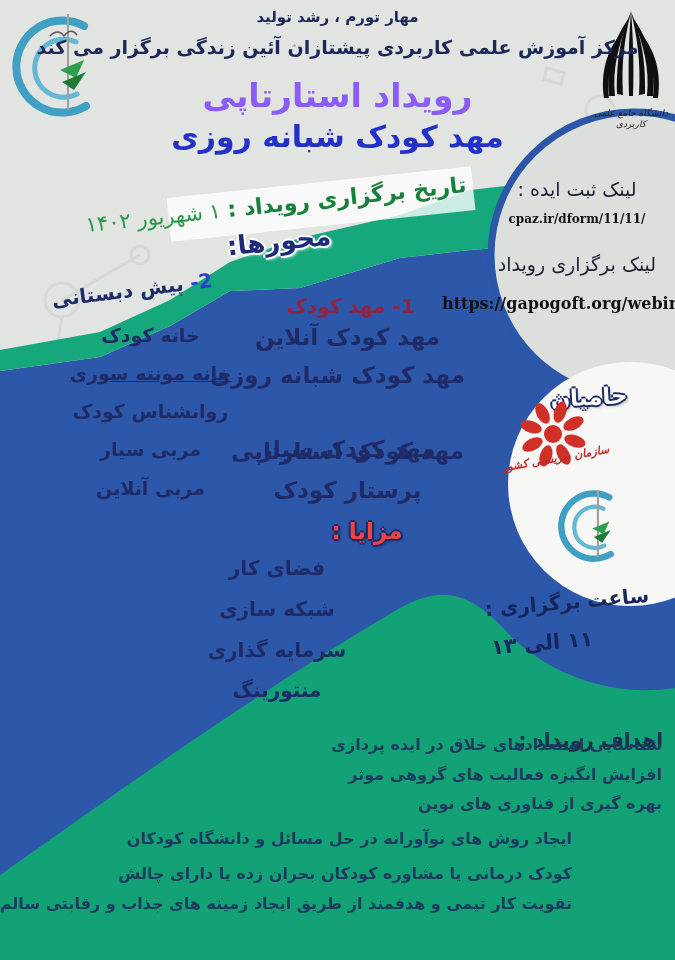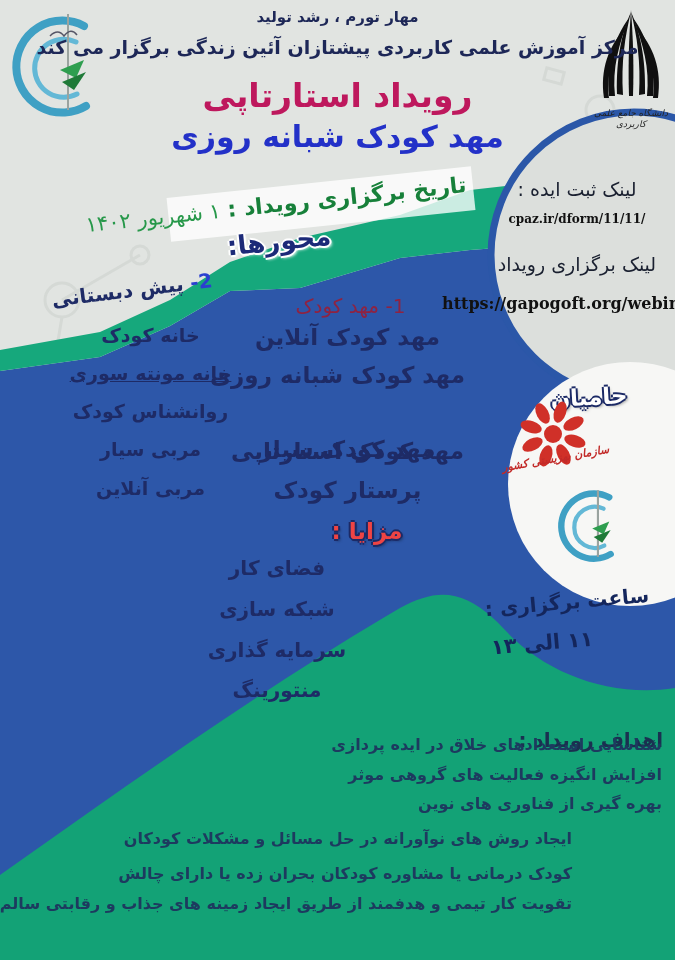--- a/index.html
+++ b/index.html
@@ -8,32 +8,32 @@
     direction:rtl;font-family:"DejaVu Sans",sans-serif;color:#1e2b66;
   }
   .abs{position:absolute;}
   .ctr{text-align:center;}
   .nowrap{white-space:nowrap;}
   .navy{color:#1e2b66;}
   svg{display:block;}
 
   .slogan{top:8px;left:0;width:675px;font-size:15px;font-weight:bold;color:#1d2757;}
   .organizer{top:36px;left:0;width:675px;font-size:19px;font-weight:bold;color:#1d2757;}
-  .title1{top:76px;left:0;width:675px;font-size:33px;font-weight:bold;color:#be185d;}
+  .title1{top:76px;left:0;width:675px;font-size:33px;font-weight:bold;color:#8b5cf6;}
   .title2{top:119px;left:0;width:675px;font-size:30px;font-weight:bold;color:#2331c8;}
 
   .date-hilite{left:168px;top:182px;width:306px;height:44px;background:rgba(255,255,255,.78);transform:rotate(-6deg);}
   .date-line{left:6px;top:192px;width:540px;transform:rotate(-6deg);font-size:22px;}
   .date-label{font-weight:bold;color:#17803a;}
   .date-value{color:#27984a;font-size:21px;}
 
   .mehvarha{left:214px;top:226px;width:130px;font-size:26px;font-weight:bold;color:#1c2a78;transform:rotate(-6deg);
     text-shadow:-2px 0 0 #fff,2px 0 0 #fff,0 -2px 0 #fff,0 2px 0 #fff,2px 2px 3px rgba(255,255,255,.9);}
 
-  .g1-title{left:258px;top:294px;width:185px;font-size:20px;font-weight:normal;color:#8e2342;}
+  .g1-title{left:258px;top:294px;width:185px;font-size:20px;font-weight:bold;color:#8e2342;}
   .g1-item{left:230px;width:235px;font-size:23px;font-weight:bold;color:#1e2b66;}
   .g2-title{left:18px;top:278px;width:228px;font-size:20px;font-weight:bold;transform:rotate(-7deg);}
   .g2-num{color:#2b3fd0;}
   .g2-item{left:38px;width:225px;font-size:19px;font-weight:bold;color:#1e2b66;}
 
   .mazaya{left:312px;top:518px;width:110px;font-size:23px;font-weight:bold;color:#ef4444;
     text-shadow:-2px 0 0 #1c2a66,2px 0 0 #1c2a66,0 -2px 0 #1c2a66,0 2px 0 #1c2a66,2px 2px 3px rgba(0,0,0,.35);}
   .benefit{left:172px;width:210px;font-size:20px;font-weight:bold;color:#1e2b66;}
 
   .hamiyan{left:524px;top:384px;width:130px;font-size:23px;font-weight:bold;color:#ffffff;transform:rotate(-3deg);
@@ -180,17 +180,17 @@
     <path d="M58,72 L82,62 L70,80 Z" fill="#1f7a38"></path>
   </svg>
 
   <div class="abs ctr nowrap saat-label">ساعت برگزاری :</div>
   <div class="abs ctr nowrap saat-value">۱۱ الی ۱۳</div>
 
   <div class="abs nowrap goals-h">اهداف رویداد :</div>
   <div class="abs nowrap goal-line goal-a gl0">شناسایی استعدادهای خلاق در ایده پردازی</div>
   <div class="abs nowrap goal-line goal-a gl1">افزایش انگیزه فعالیت های گروهی موثر</div>
   <div class="abs nowrap goal-line goal-a gl2">بهره گیری از فناوری های نوین</div>
-  <div class="abs nowrap goal-line goal-b gl3">ایجاد روش های نوآورانه در حل مسائل و مشکلات کودکان</div>
+  <div class="abs nowrap goal-line goal-b gl3">ایجاد روش های نوآورانه در حل مسائل و دانشگاه کودکان</div>
   <div class="abs nowrap goal-line goal-b gl4">کودک درمانی یا مشاوره کودکان بحران زده یا دارای چالش</div>
   <div class="abs nowrap goal-line goal-b gl5">تقویت کار تیمی و هدفمند از طریق ایجاد زمینه های جذاب و رقابتی سالم</div>
 
 </div>
 
 </body></html>

